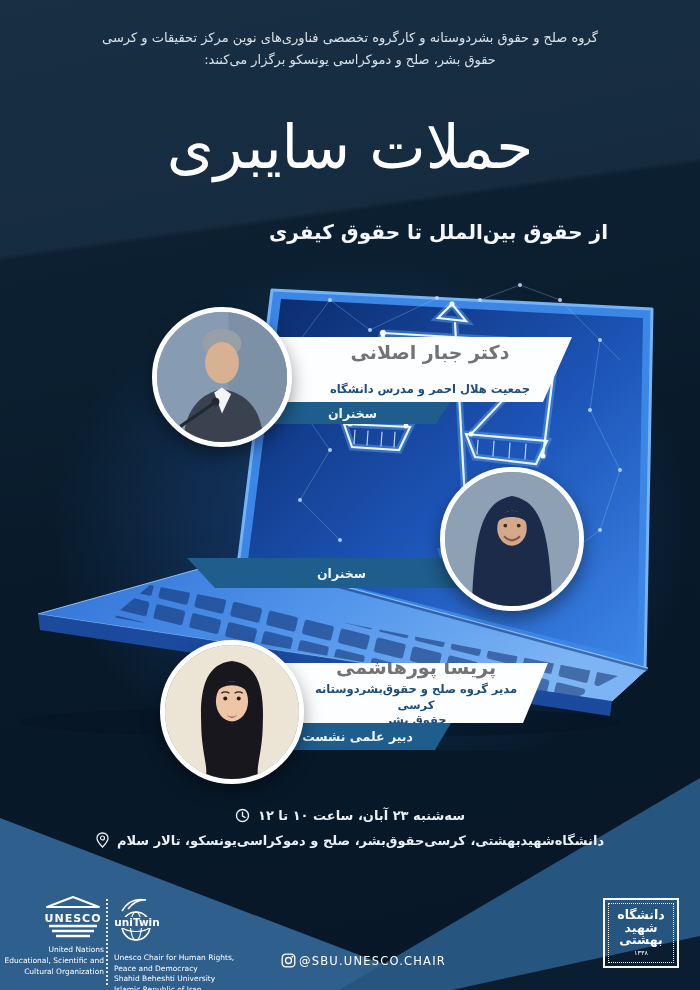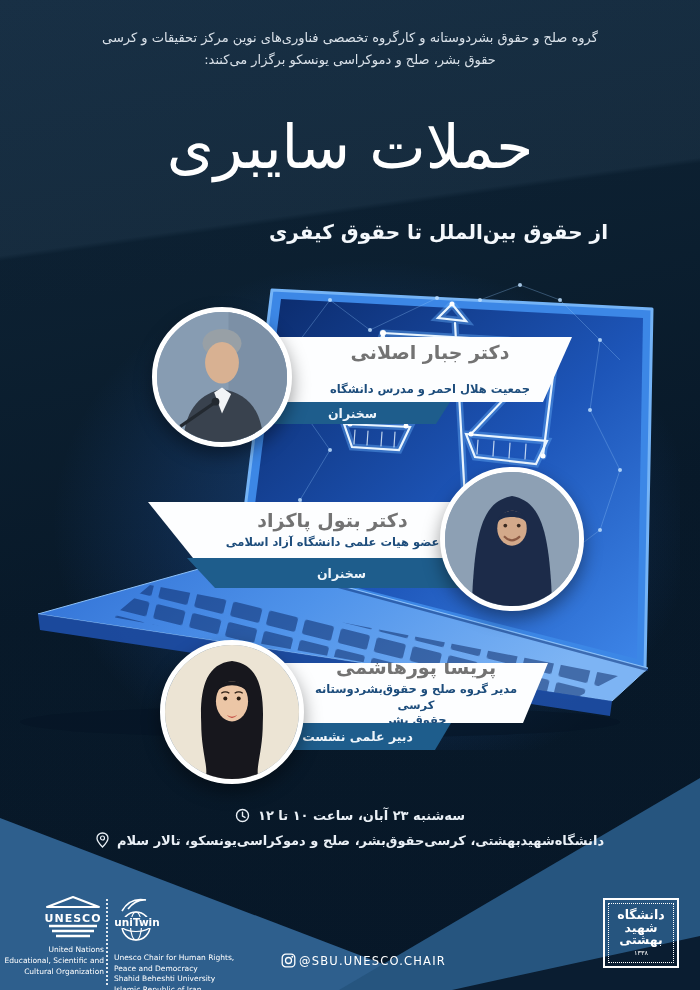--- a/index.html
+++ b/index.html
@@ -189,24 +189,20 @@
       <rect x="55" y="0" width="45" height="100" fill="#7c90a6"></rect>
       <ellipse cx="50" cy="24" rx="15" ry="11" fill="#98a0a6"></ellipse>
       <ellipse cx="50" cy="39" rx="13" ry="16" fill="#d8b192"></ellipse>
       <path d="M20,100 C22,72 35,63 50,59 C68,63 80,72 82,100 Z" fill="#39424e"></path>
       <path d="M44,62 L50,58 L57,63 L50,78 Z" fill="#f2f4f6"></path>
       <line x1="18" y1="88" x2="44" y2="70" stroke="#232930" stroke-width="2.5"></line>
       <circle cx="45" cy="69" r="3" fill="#232930"></circle>
     </svg>
   </div>
 
-  <div class="card card2">
-    <div class="name">دکتر بتول پاکزاد</div>
-    <div class="desc">عضو هیات علمی دانشگاه آزاد اسلامی</div>
-  </div>
   <div class="band band2">سخنران</div>
   <div class="photo photo2">
     <svg viewBox="0 0 100 100">
       <rect width="100" height="100" fill="#8da0b4"></rect>
       <path d="M50,18 C28,22 22,44 20,100 L80,100 C78,44 72,22 50,18 Z" fill="#1c2b49"></path>
       <ellipse cx="50" cy="42" rx="11" ry="13" fill="#d3a98a"></ellipse>
       <path d="M39,38 C40,26 60,26 61,38 C58,32 42,32 39,38 Z" fill="#1c2b49"></path>
       <path d="M44,48 Q50,54 56,48" stroke="#8c5a44" stroke-width="1.6" fill="none"></path>
       <circle cx="45" cy="40" r="1.4" fill="#3a2a20"></circle>
         <circle cx="55" cy="40" r="1.4" fill="#3a2a20"></circle>

